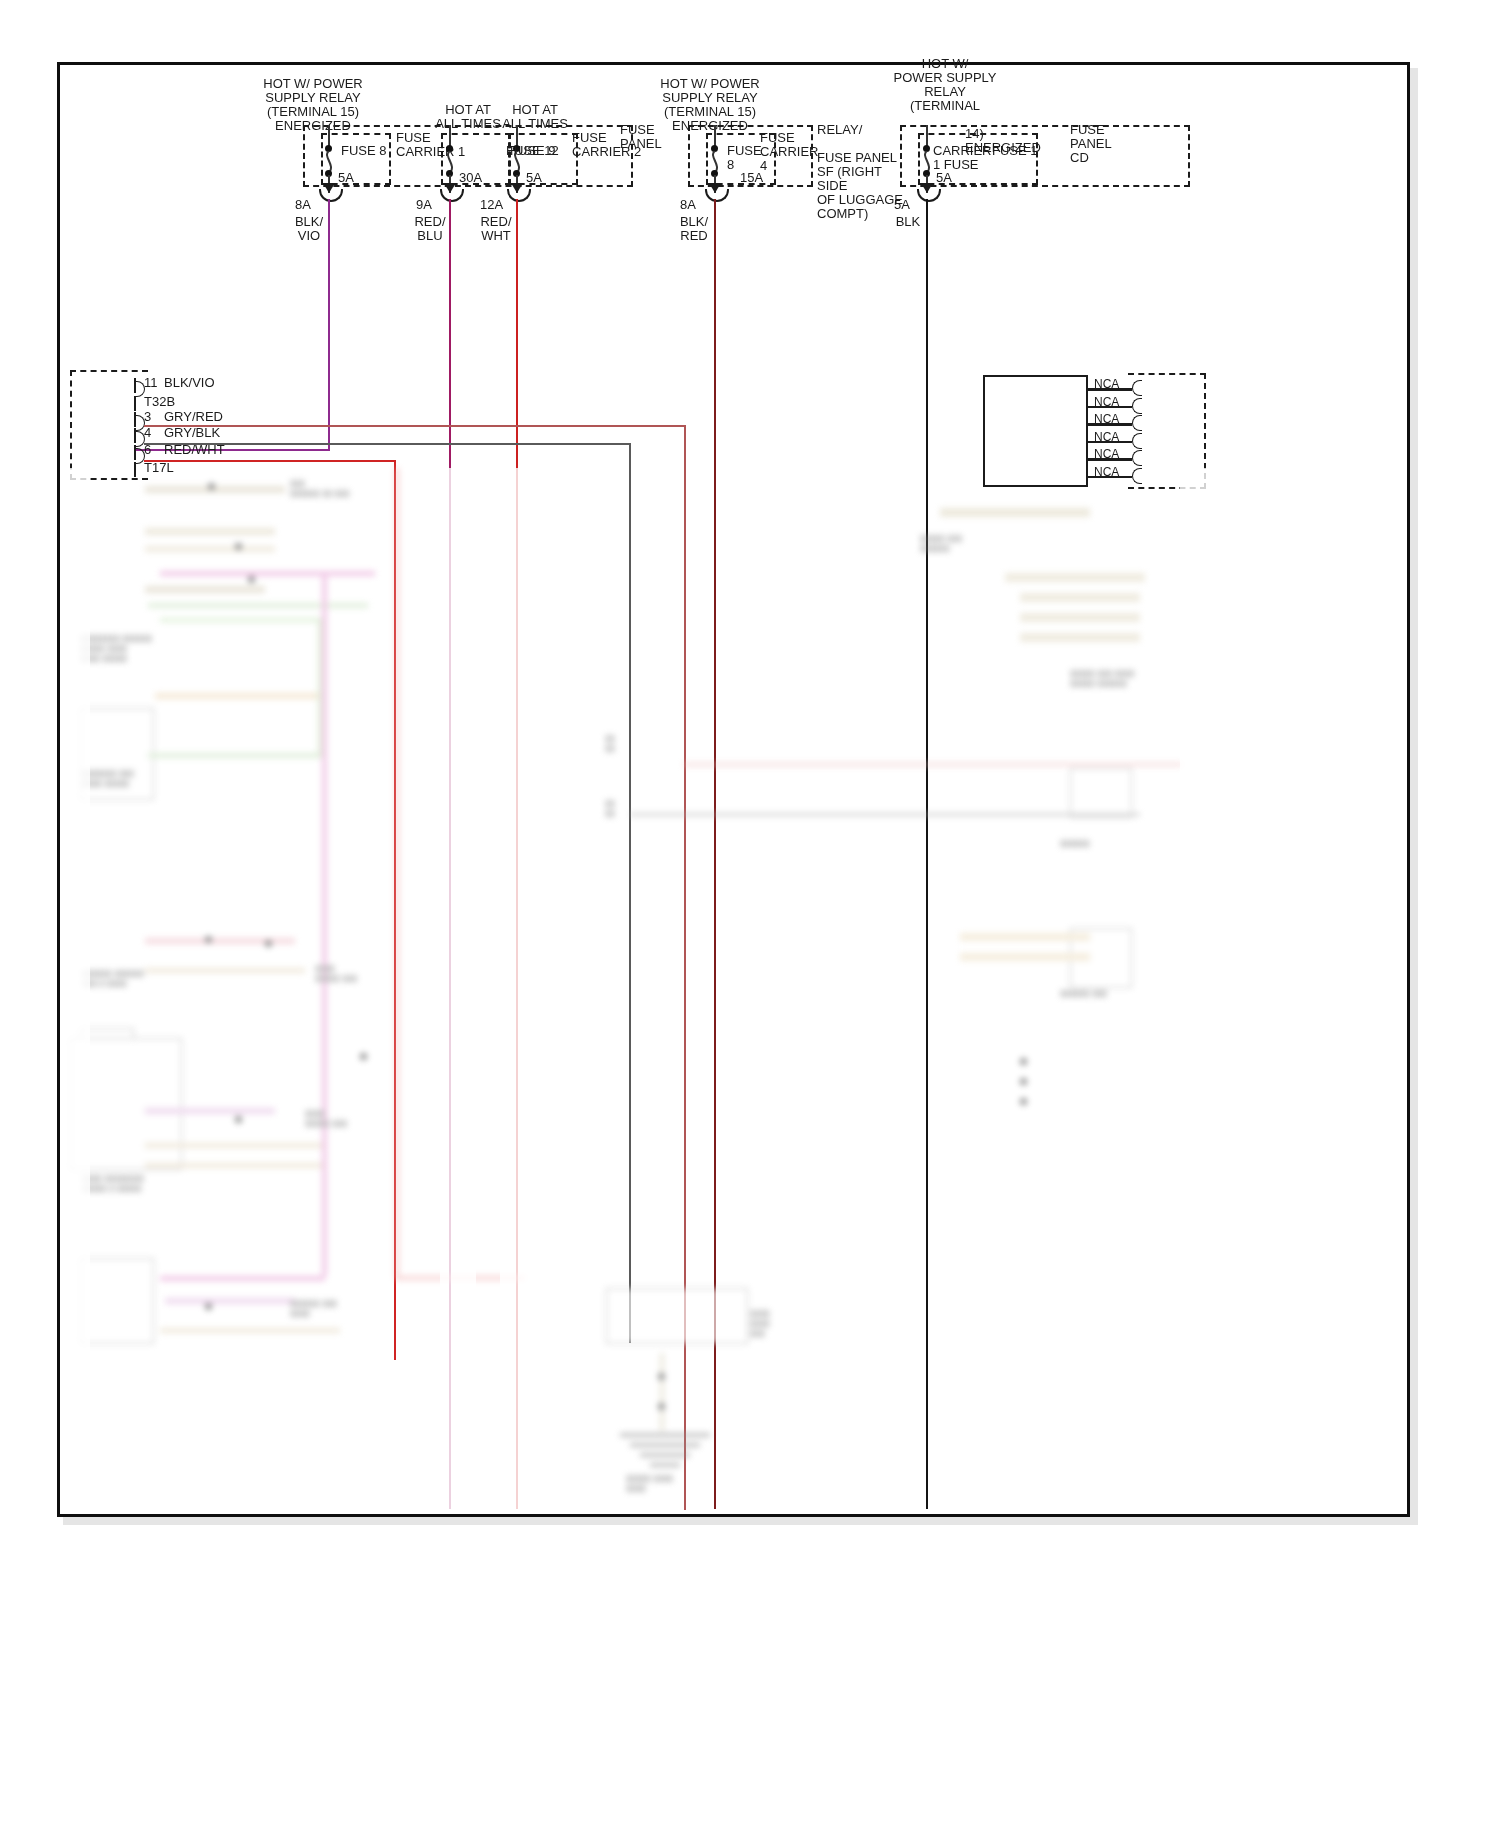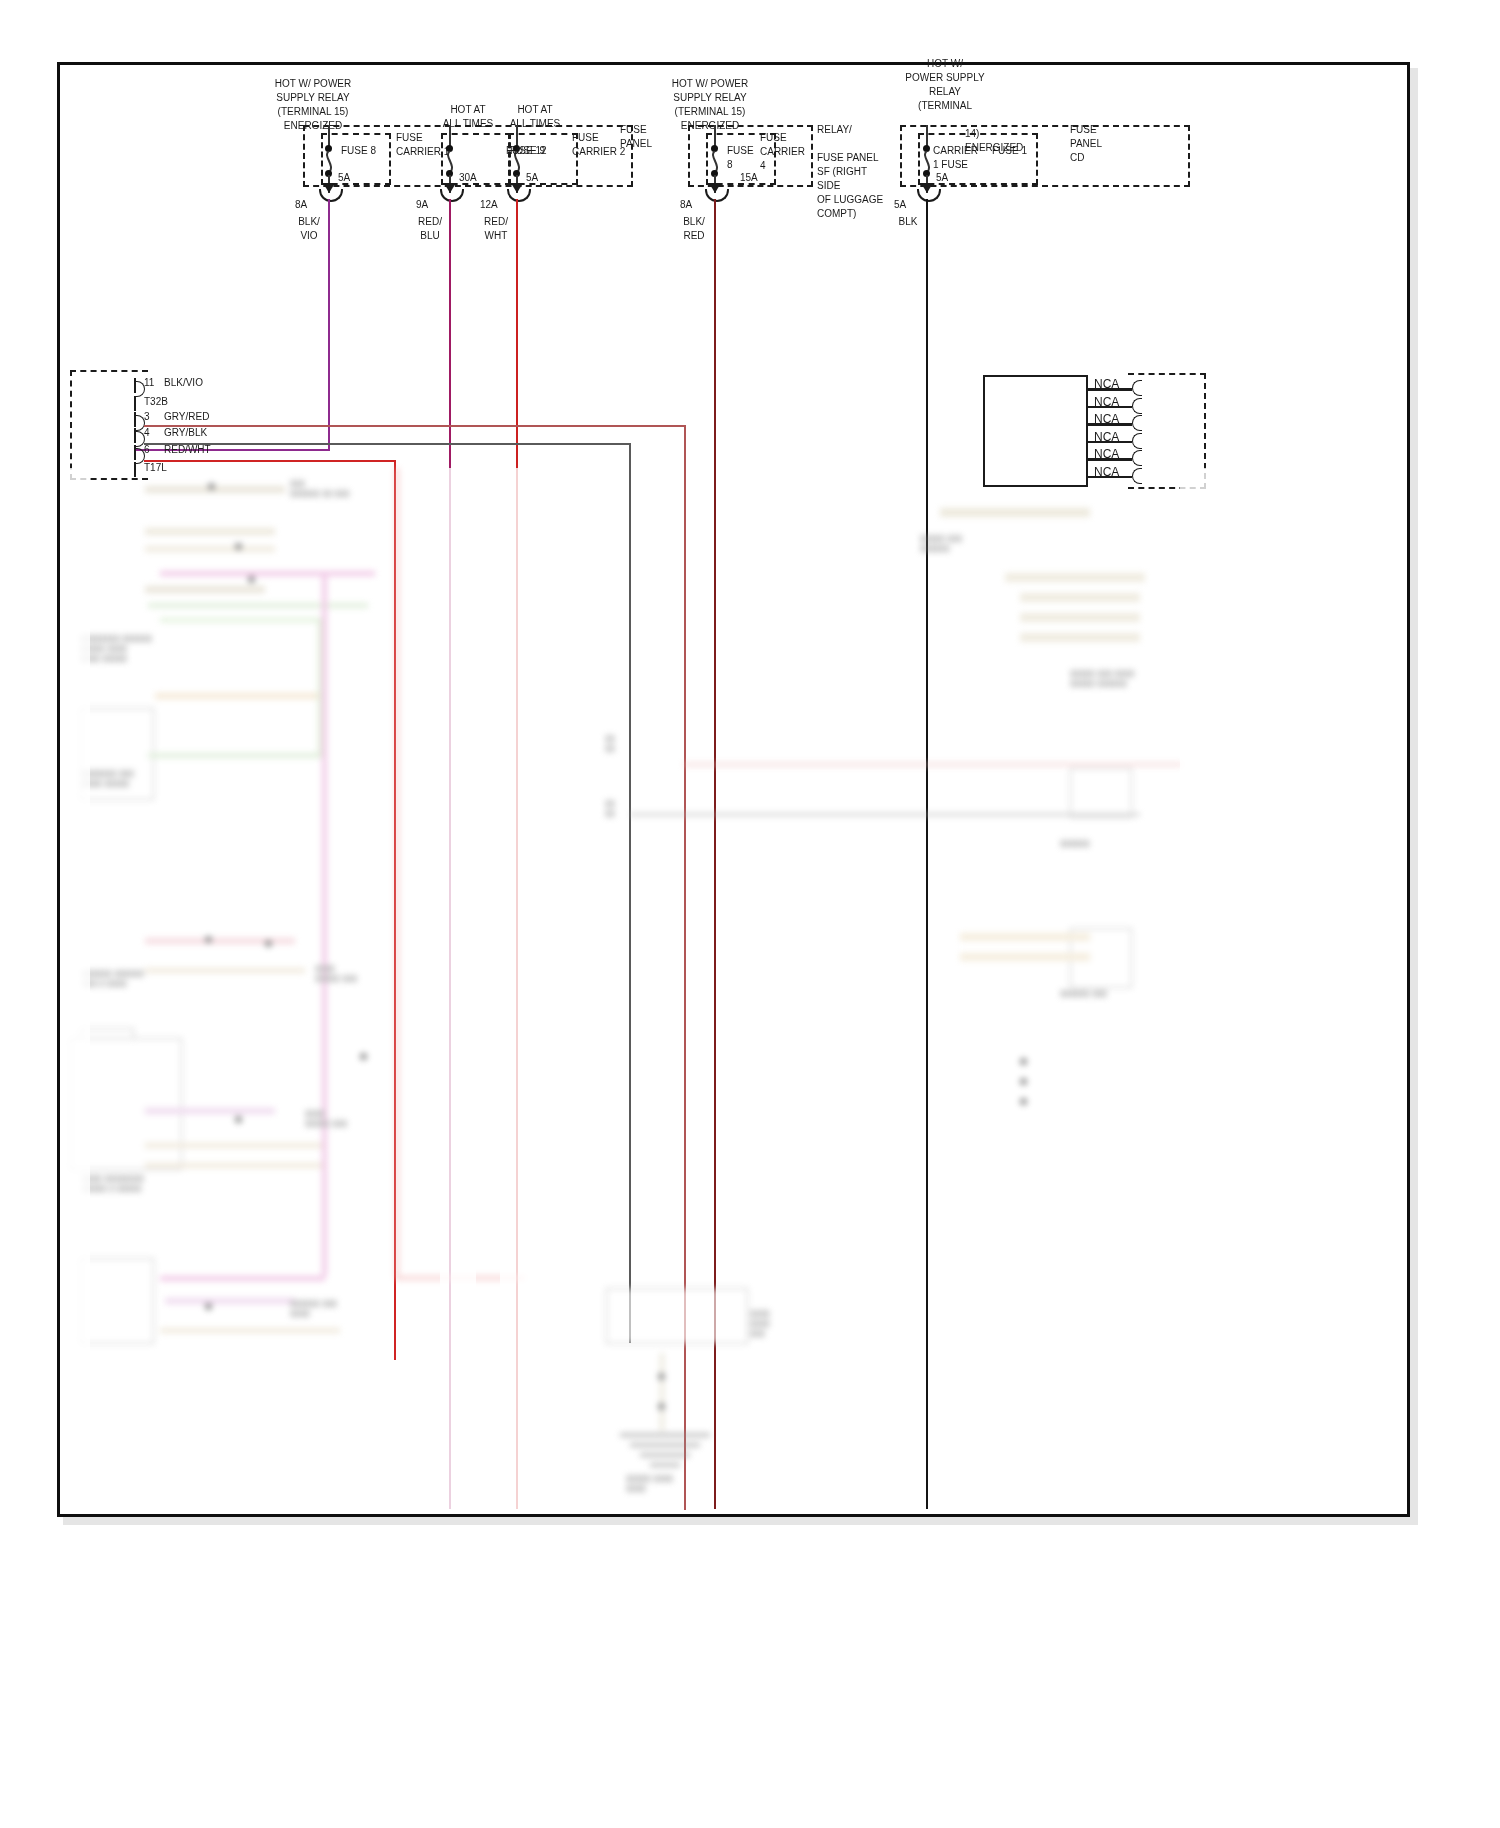--- a/index.html
+++ b/index.html
@@ -10,21 +10,21 @@
   #sheet{
     position:absolute;left:57px;top:62px;width:1353px;height:1455px;
     border:3px solid #0f0f0f;background:#ffffff;box-sizing:border-box;
   }
   
   #sheet-shadow{
     position:absolute;left:63px;top:68px;width:1355px;height:1457px;
     background:rgba(0,0,0,0.10);
   }
 
-  .txt{position:absolute;color:#1b1b1b;font-size:10px;line-height:14px;white-space:pre;}
+  .txt{position:absolute;color:#1b1b1b;font-size:13px;line-height:14px;white-space:pre;}
   .txt.c{text-align:center;}
 
   
   .dbox{position:absolute;border:2px dashed #1b1b1b;box-sizing:border-box;}
   .sbox{position:absolute;border:2px solid #1b1b1b;box-sizing:border-box;background:#fff;}
 
   
   .wire{position:absolute;}
   .vw{width:2px;}
   .hw{height:2px;}

